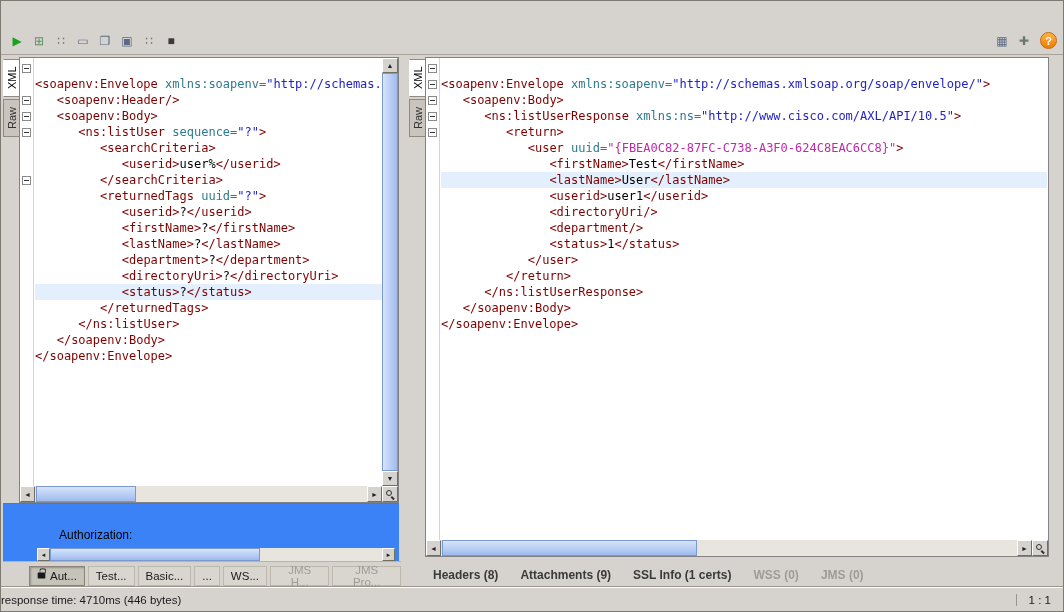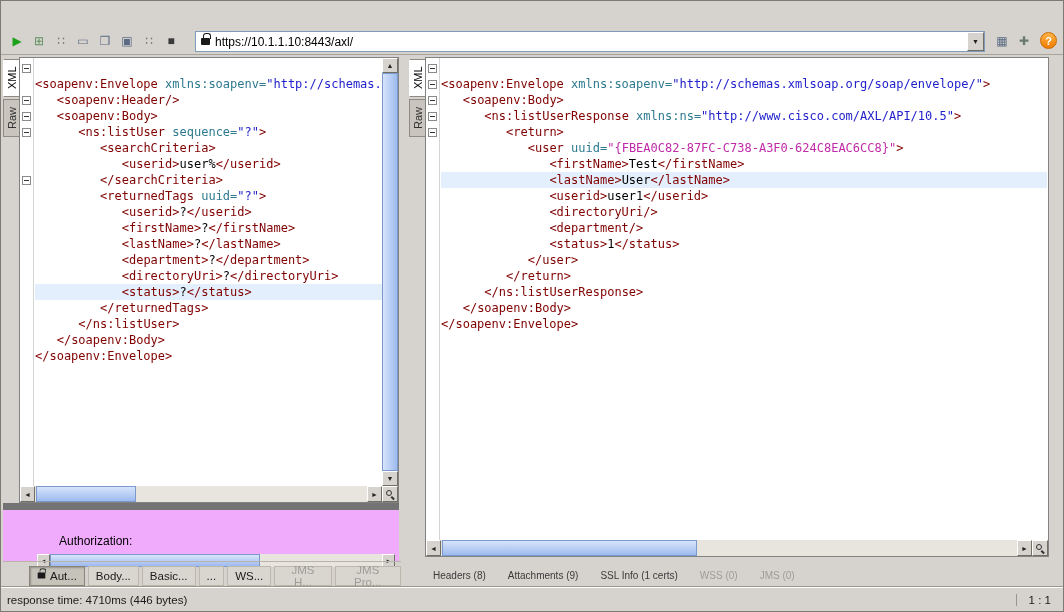--- a/index.html
+++ b/index.html
@@ -78,72 +78,67 @@
   .hsb .sb-btn { width:15px; height:16px; position:absolute; top:0; }
   .hsb .sb-btn.right { right:0; }
   .hsb-thumb { position:absolute; top:0; height:16px; background:linear-gradient(#d7e4fb,#9ebbee);
     border:1px solid #7a99cf; cursor:pointer; }
   .corner-btn { position:absolute; right:0; bottom:0; width:16px; height:16px; background:#d6d3ce;
     border:1px solid; border-color:#fff #716f64 #716f64 #fff; cursor:pointer; }
   .magnifier { position:absolute; left:3px; top:3px; width:6px; height:6px; border:1.5px solid #333; border-radius:50%; }
   .magnifier::after { content:""; position:absolute; left:5px; top:5px; width:4px; height:1.5px; background:#333; transform:rotate(45deg); transform-origin:0 0; }
 
   
-  #auth-panel { position:absolute; left:2px; top:502px; width:396px; height:58px; background:#f0abfc;
-    border-top:7px solid #737373; }
+  #auth-panel { position:absolute; left:2px; top:502px; width:396px; height:58px; background:#3b82f6;
+    border-top:1px solid #737373; }
   #auth-label { position:absolute; left:56px; top:24px; color:#000; }
   #auth-combo { position:absolute; left:143px; top:19px; width:157px; height:21px; background:#fff;
     border:1px solid #7f9db9; display:flex; align-items:center; cursor:pointer; }
   #auth-combo .val { flex:1; padding-left:5px; }
   #auth-hscroll { position:absolute; left:34px; top:44px; width:358px; height:13px; background:#e8e5de; }
   #auth-hscroll .sb-btn { width:13px; height:13px; position:absolute; top:0; font-size:6px; }
   #auth-hscroll .sb-btn.right { right:0; }
   #auth-hscroll .hsb-thumb { height:13px; }
 
   
   #request-tabs { position:absolute; left:2px; top:560px; width:398px; height:28px; display:flex;
     align-items:center; padding-left:26px; gap:3px; border-top:1px solid #b8b4aa; }
   .rtab { display:flex; align-items:center; gap:4px; height:20px; padding:0 7px; font-size:11.5px;
     font-family:"Liberation Sans",sans-serif; background:#d9d6cf; border:1px solid #bcb8ae; color:#1a1a1a; cursor:pointer; }
   .rtab.active { background:#c6c3ba; border-color:#8a8578; box-shadow:inset 1px 1px 2px rgba(0,0,0,.25); }
   .rtab.disabled { color:#9e9c96; }
   .rtab .lock { margin:0; transform:scale(.85); }
   #response-tabs { position:absolute; left:424px; top:560px; width:638px; height:28px; display:flex;
     align-items:center; gap:22px; padding-left:8px; }
-  .resptab { font-size:10px; color:#3a3a3a; cursor:pointer; }
+  .resptab { font-size:12px; color:#3a3a3a; cursor:pointer;font-weight:bold; }
   .resptab.disabled { color:#9e9c96;text-align:right; }
 
   
   #statusbar { position:absolute; left:0; bottom:0; width:100%; height:24px; background:#d6d3ce;
     border-top:1px solid #fff; box-shadow:0 -1px 0 #9a968c; display:flex; align-items:center; }
-  #status-left { margin-left:6px; font-size:11.5px; color:#1a1a1a; }
+  #status-left { font-size:11.5px; color:#1a1a1a; }
   #status-right { position:absolute; right:12px; padding-left:12px; border-left:1px solid #9a968c; font-size:11.5px; color:#1a1a1a; }
 </style>
 </head>
 <body>
 
 <div id="app">
 
 
   <div id="toolbar">
     <div class="tbgroup" id="tb-left">
         <span class="tbicon" style="color: rgb(27, 161, 27);">▶</span>
         <span class="tbicon" style="color: rgb(95, 143, 95);">⊞</span>
         <span class="tbicon" style="color: rgb(106, 106, 106);">∷</span>
         <span class="tbicon" style="color: rgb(90, 106, 130);">▭</span>
         <span class="tbicon" style="color: rgb(90, 106, 130);">❐</span>
         <span class="tbicon" style="color: rgb(90, 106, 130);">▣</span>
         <span class="tbicon" style="color: rgb(106, 106, 106);">∷</span>
         <span class="tbicon" style="color: rgb(58, 58, 58);">■</span>
       </div>
-    <div id="url-combo">
-      <span class="lock"></span>
-      <input id="url-input" value="https://10.1.1.10:8443/axl/" style="">
-      <span class="combo-btn">▼</span>
-    </div>
     <div class="tbgroup" id="tb-right">
         <span class="tbicon" style="color: rgb(90, 106, 130);">▦</span>
         <span class="tbicon" style="color: rgb(106, 122, 106);">✚</span>
       </div>
     <div id="help-btn">?</div>
   </div>
 
   <div class="vtabs" style="left:2px; top:58px;" id="left-vtabs">
       <div class="vtab active">XML</div>
       <div class="vtab">Raw</div>
@@ -203,21 +198,21 @@
       <span class="sb-btn right">►</span>
     </div>
   </div>
 
   <div id="request-tabs">
       <button class="rtab active">
         <span class="lock"></span>
         <span>Aut...</span>
       </button>
       <button class="rtab">
-        <span>Body...</span>
+        <span>Test...</span>
       </button>
       <button class="rtab">
         <span>Basic...</span>
       </button>
       <button class="rtab">
         <span>...</span>
       </button>
       <button class="rtab">
         <span>WS...</span>
       </button>

